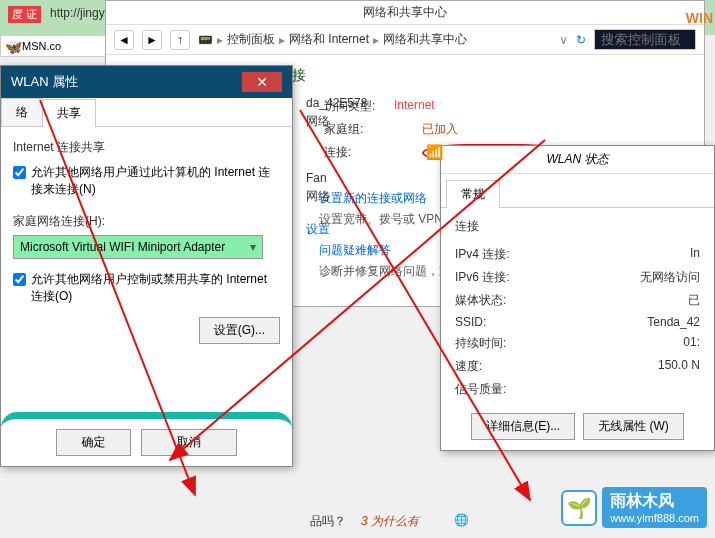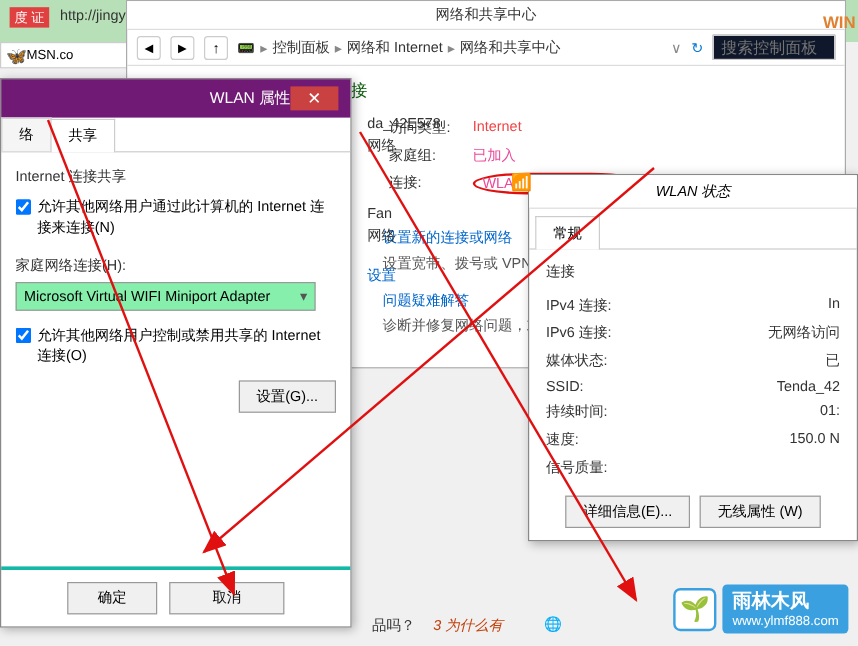--- a/index.html
+++ b/index.html
@@ -21,49 +21,49 @@
     .breadcrumb .sep { color: #888; }
     .search-ctrl { border: 1px solid #ccc; padding: 2px 6px; width: 102px; color: #888; background: #0f172a; }
     .refresh-btn { color: #0078d7; cursor: pointer; }
     
     .net-body { padding: 12px 18px; }
     .net-heading { color: #0a5b0a; font-size: 14px; margin-bottom: 10px; }
     .net-rows { margin-left: 200px; }
     .net-row { display: flex; padding: 3px 0; font-size: 12px; }
     .net-row .lbl { width: 70px; color: #333; }
     .net-row .val { color: #ef4444; }
-    .net-row .link { color: #ec4899; cursor: pointer; }
+    .net-row .link { color: #c2410c; cursor: pointer; margin-left: 28px; }
     .red-circle { border: 2px solid #e01010; border-radius: 50%/80%; padding: 0 6px; }
     
     .net-section { margin-top: 25px; margin-left: 40px; }
     .section-link { color: #0066cc; margin-bottom: 4px; cursor: pointer; }
     .section-desc { color: #555; margin-bottom: 14px; font-size: 12px; }
     
     .bottom-q { position: absolute; bottom: 8px; left: 310px; display: flex; gap: 15px; font-size: 12px; }
     .bottom-q .q1 { color: #333; }
     .bottom-q .q2 { color: #c2410c; font-style: italic; }
     
     
     .wlan-props { position: absolute; top: 65px; left: 0; width: 293px; background: #fff; border: 1px solid #888; box-shadow: 2px 2px 8px rgba(0,0,0,0.3); }
-    .wlan-props-title { background: #701a75; color: #fff; padding: 6px 10px; display: flex; align-items: center; justify-content: flex-end; font-size: 13px; }
+    .wlan-props-title { background: #0c4a6e; color: #fff; padding: 6px 10px; display: flex; align-items: center; justify-content: space-between; font-size: 13px; }
     .close-x { background: #c94141; color: #fff; width: 40px; height: 20px; display: inline-flex; align-items: center; justify-content: center; cursor: pointer; font-size: 14px; }
     .tabs { display: flex; border-bottom: 1px solid #ccc; }
     .tab { padding: 5px 14px; border: 1px solid #ccc; border-bottom: none; background: #f5f5f5; margin-right: -1px; cursor: pointer; font-size: 12px; }
     .tab.active { background: #fff; position: relative; top: 1px; }
     .props-body { padding: 12px; }
     .group-label { margin-bottom: 8px; color: #333; }
     .checkbox-row { display: flex; align-items: flex-start; gap: 5px; margin-bottom: 10px; }
     .checkbox-row input { margin-top: 2px; }
     .home-conn { margin-top: 15px; }
     .home-conn-label { margin-bottom: 5px; color: #333; }
     .combo { border: 1px solid #999; padding: 4px 6px; width: 250px; background: #86efac; font-size: 12px; display: flex; justify-content: space-between; align-items: center; }
     .combo .arrow { color: #555; }
     .settings-btn-row { text-align: right; margin-top: 12px; }
     .win-btn { border: 1px solid #999; background: #f0f0f0; padding: 4px 14px; cursor: pointer; font-size: 12px; }
-    .props-footer { border-top: 3px solid #14b8a6; padding: 10px; display: flex; justify-content: center; gap: 10px; margin-top: 116px; }
+    .props-footer { border-top: 7px solid #14b8a6; padding: 10px; display: flex; justify-content: center; gap: 10px; margin-top: 56px; border-radius: 16px; }
     
     
     .wlan-status { position: absolute; top: 145px; right: 0; width: 275px; background: #fff; border: 1px solid #888; box-shadow: 2px 2px 8px rgba(0,0,0,0.3); }
     .status-title { text-align: center; padding: 5px; font-size: 12px; border-bottom: 1px solid #ddd; background: #fff; font-style: italic; }
     .signal-icon { position: absolute; top: -2px; left: -15px; color: #4a9c4a; font-size: 14px; }
     .status-tabs { display: flex; border-bottom: 1px solid #ccc; padding-left: 5px; padding-top: 5px; }
     .status-body { padding: 10px 14px; }
     .status-section-title { color: #333; margin-bottom: 8px; }
     .status-row { display: flex; justify-content: space-between; padding: 3px 0; font-size: 12px; }
     .status-row .slbl { color: #333; }

